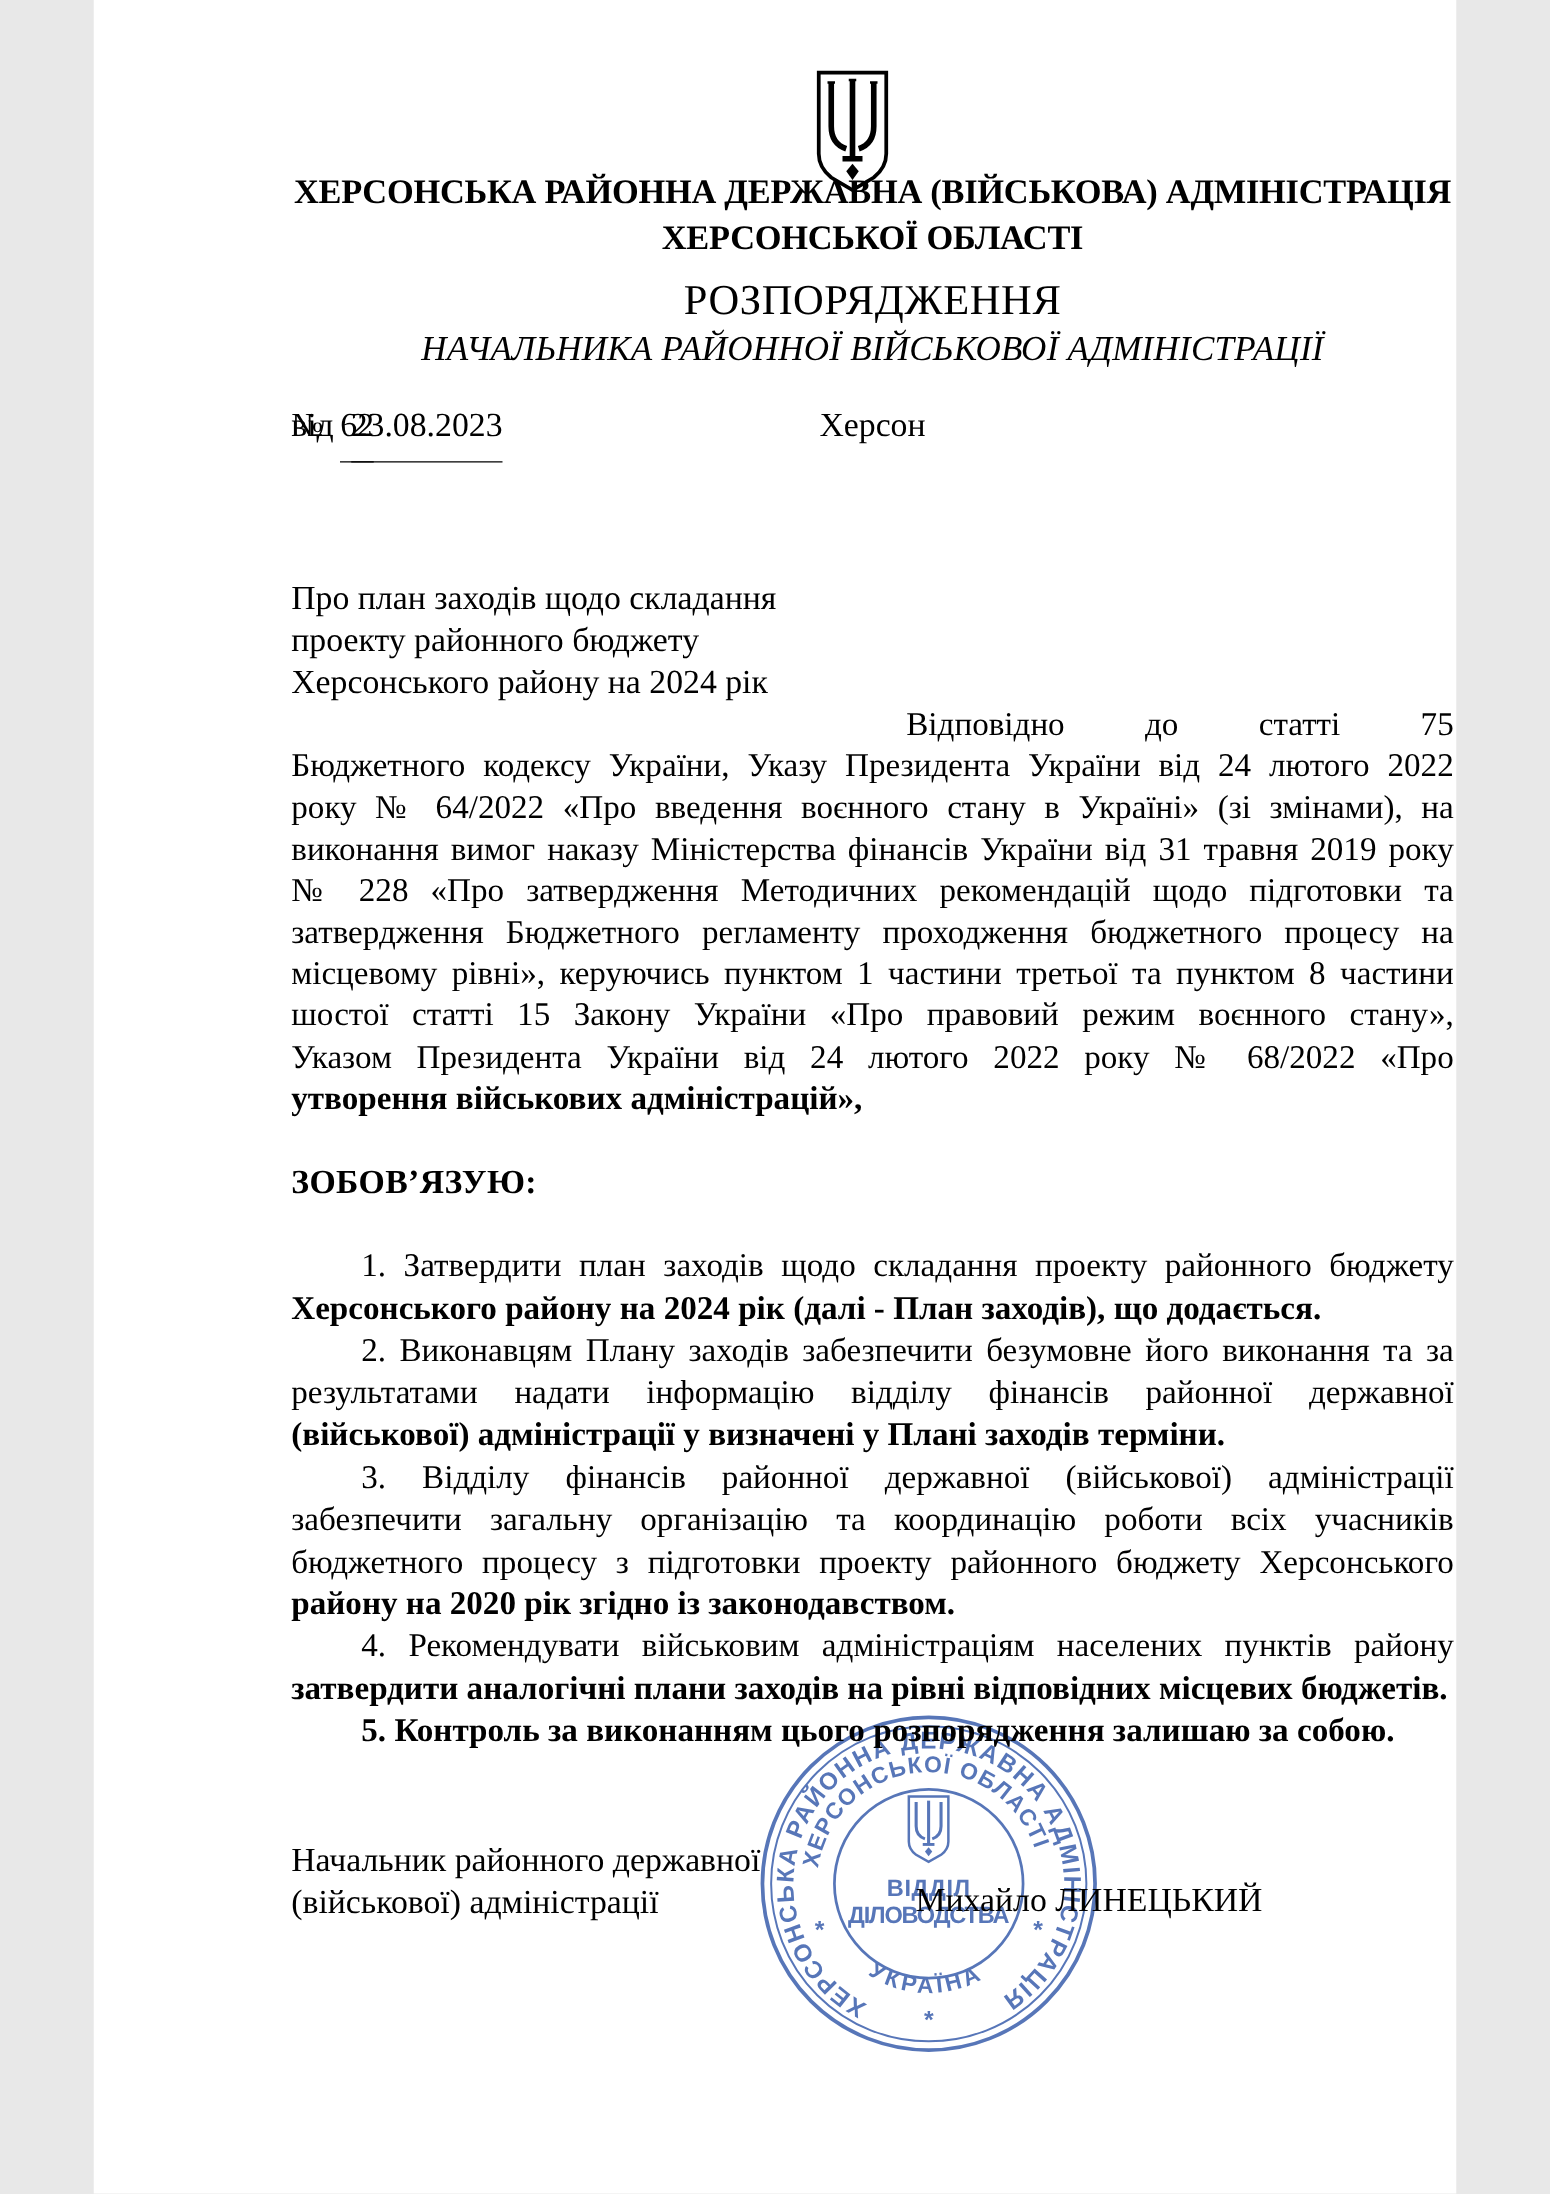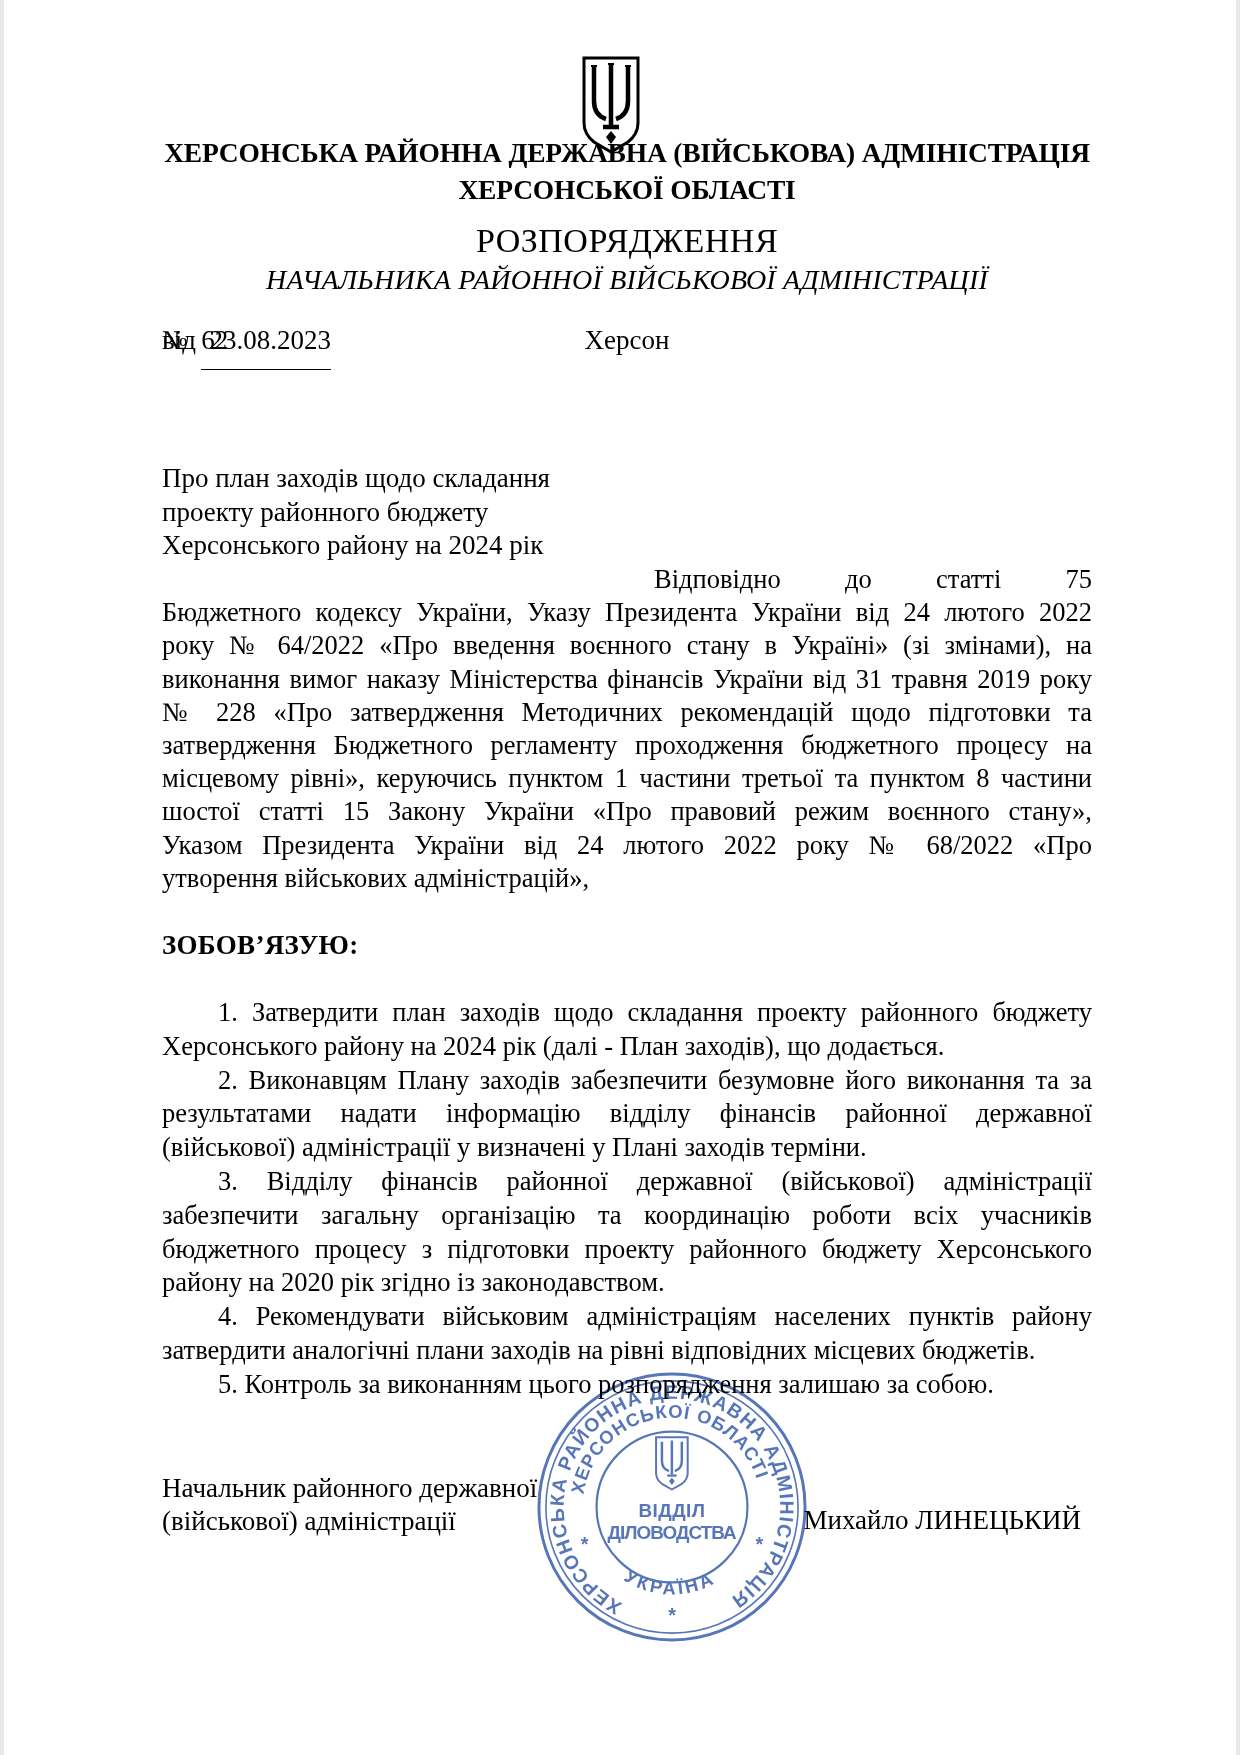--- a/index.html
+++ b/index.html
@@ -1,37 +1,37 @@
 <!DOCTYPE html>
 <html lang="uk"><head>
 <meta charset="utf-8">
 <style>
   html,body{margin:0;padding:0;background:#e8e8e8;}
   .page{
     position:relative;
-    width:1232px;height:1755px;
+    width:1090px;height:1755px;
     background:#ffffff;
     margin:0 auto;
     font-family:"Liberation Serif", serif;
     color:#000;
     overflow:hidden;
   }
   .abs{position:absolute;}
   .col{left:158px;width:930px;}
   .center{text-align:center;}
   .org{top:134px;font-weight:bold;font-size:27.5px;line-height:37px;letter-spacing:-0.2px;}
   .doctype{top:222px;font-weight:normal;font-size:34px;letter-spacing:0.5px;}
   .subtype{top:264px;font-size:28px;letter-spacing:0.2px;font-style:italic;}
   .daterow{top:325px;font-size:27px;}
   .daterow .u{border-bottom:1.6px solid #000;padding-bottom:14px;}
   .subject{top:462px;font-size:27px;line-height:33.5px;}
   .preamble{top:563px;font-size:26.5px;line-height:33.2px;}
   .preamble .first{margin-left:492px;}
   .j{text-align:justify;text-align-last:justify;}
-  .l{text-align:center;text-align-last:left;}
+  .l{text-align:center;text-align-last:left;font-weight:bold;}
   .ind{padding-left:56px;}
   .zobov{top:930px;font-size:27px;font-weight:bold;letter-spacing:0.3px;}
   .items{top:996px;font-size:26.5px;line-height:33.8px;}
   .signature{top:1472px;font-size:27px;line-height:33px;width:520px;}
   .signname{top:1505px;left:auto;right:155px;font-size:27px;text-align:left;}
   .emblem{left:575px;top:55px;width:64px;height:100px;color:#000;}
   .stamp{left:529px;top:1368px;width:278px;height:278px;color:#4a6bb3;mix-blend-mode:multiply;opacity:0.93;}
   .stamp text{font-family:"Liberation Sans", sans-serif;font-weight:bold;fill:currentColor;}
   svg{display:block;}
 </style>

